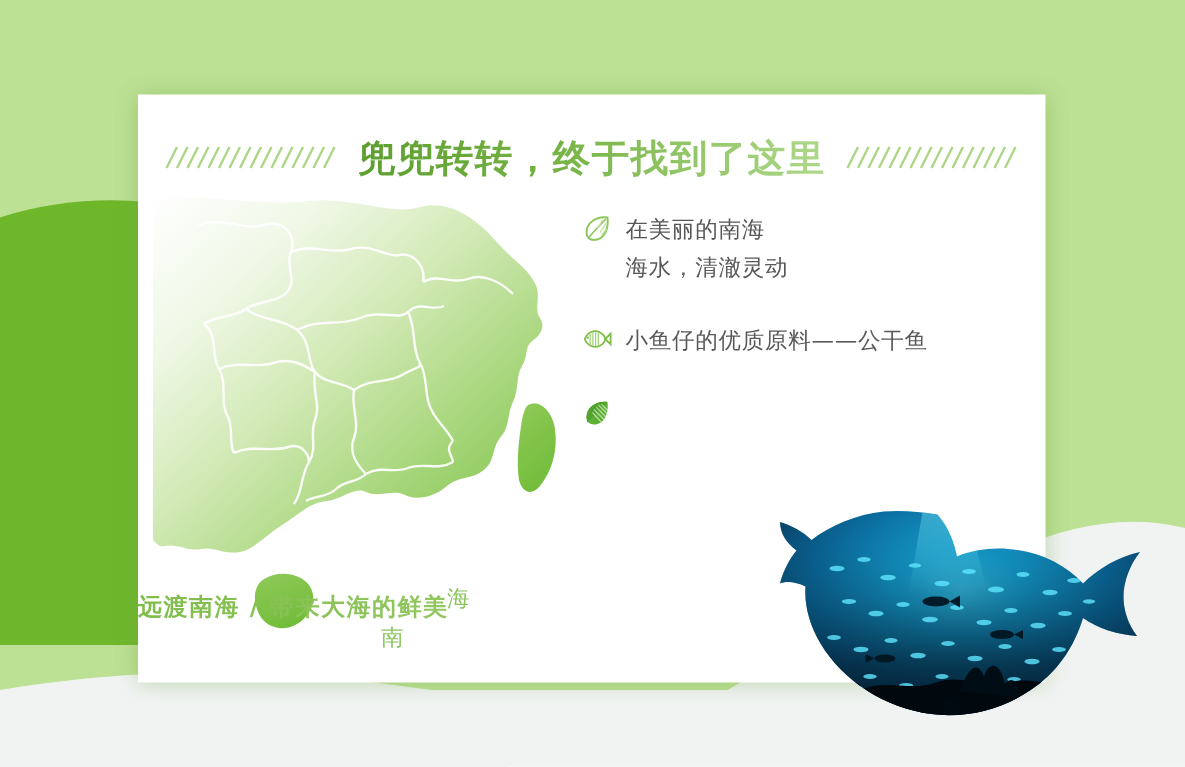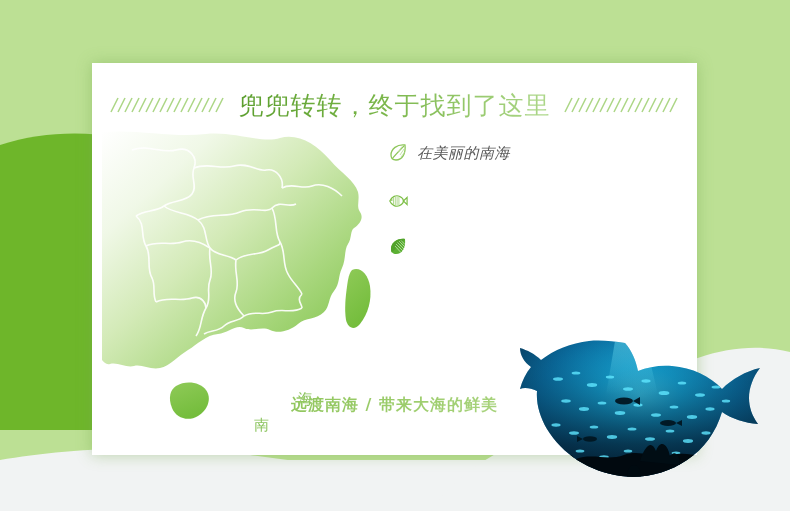--- a/index.html
+++ b/index.html
@@ -24,44 +24,44 @@
     box-shadow:0 0 14px rgba(120,170,80,.45);
   }
 
   
   .title-row{
     position:absolute;left:0;top:22px;width:605px;height:40px;
     display:flex;align-items:center;justify-content:center;gap:12px;
   }
   .hatch{width:118px;height:16px;opacity:.85;}
   .title-text{
-    font-size:25px;font-weight:400;letter-spacing:1px;white-space:nowrap;
+    font-size:25px;font-weight:700;letter-spacing:1px;white-space:nowrap;
     background:linear-gradient(90deg,#5c9f2f 0%,#74b243 40%,#97c96d 75%,#aed88b 100%);
     -webkit-background-clip:text;background-clip:text;color:transparent;
     -webkit-text-fill-color:transparent;
   }
 
   
   .map-wrap{position:absolute;left:10px;top:65px;width:300px;height:305px;}
   .map-label{
     position:absolute;color:#8cc45f;font-size:15px;font-weight:500;
     letter-spacing:1px;
   }
   .map-label.hai{left:196px;top:262px;}
   .map-label.nan{left:152px;top:288px;}
 
   
   .bullets{position:absolute;left:296px;top:78px;width:300px;}
   .bullet{display:flex;align-items:flex-start;gap:9px;margin-bottom:24px;}
   .bullet-icon{flex:0 0 auto;width:20px;height:20px;margin-top:1px;}
-  .bullet-lines{font-size:15px;line-height:25px;color:#585858;letter-spacing:.5px;white-space:nowrap;font-style:italic;}
+  .bullet-lines{font-size:15px;line-height:25px;color:#585858;letter-spacing:.5px;white-space:nowrap;}
 
   
   .tagline{
-    position:absolute;left:0;top:332px;width:605px;text-align:center;
+    position:absolute;left:0;top:332px;width:605px;text-align:left;
     font-size:16px;font-weight:700;letter-spacing:1px;
     background:linear-gradient(90deg,#7fbd4a 0%,#9bcc6a 50%,#c2e0a2 100%);
     -webkit-background-clip:text;background-clip:text;color:transparent;
     -webkit-text-fill-color:transparent;
   }
 
   
   .fish{position:absolute;left:520px;top:335px;width:262px;height:176px;}
 </style>
 </head>
@@ -186,36 +186,38 @@
     <div class="bullets">
 
       <div class="bullet">
         <svg class="bullet-icon" viewBox="0 0 20 20">
           <path d="M17,3 C9,2 3,7 3,13 C3,16 5,18 8,18 C14,18 18,12 17,3 Z" fill="none" stroke="#8dc65a" stroke-width="1.3"></path>
           <path d="M16,4 C12,8 8,12 4,17" fill="none" stroke="#8dc65a" stroke-width="1.1"></path>
           <path d="M14,4.5 L10.5,10 M16,7 L12,13 M16.5,10.5 L13,15" fill="none" stroke="#bcdf9d" stroke-width=".9"></path>
         </svg>
         <div class="bullet-lines">
           <div>在美丽的南海</div>
+          <div>海水，清澈灵动</div>
         </div>
       </div>
 
       <div class="bullet">
         <svg class="bullet-icon" viewBox="0 0 22 20">
           <path d="M2,10 C4,5 9,3 13,5 C16,6.5 17,9 17,10 C17,11 16,13.5 13,15 C9,17 4,15 2,10 Z" fill="none" stroke="#7cbe45" stroke-width="1.3"></path>
           <path d="M17,10 L21,6 L21,14 Z" fill="none" stroke="#7cbe45" stroke-width="1.3"></path>
           <g stroke="#9ed175" stroke-width=".9">
             <line x1="6" y1="6.2" x2="6" y2="13.8"></line>
             <line x1="8" y1="5.4" x2="8" y2="14.6"></line>
             <line x1="10" y1="5.1" x2="10" y2="14.9"></line>
             <line x1="12" y1="5.4" x2="12" y2="14.6"></line>
           </g>
           <circle cx="4.2" cy="9" r="0.9" fill="#7cbe45"></circle>
         </svg>
         <div class="bullet-lines">
+          <div>小鱼仔的优质原料——公干鱼</div>
         </div>
       </div>
 
       <div class="bullet">
         <svg class="bullet-icon" viewBox="0 0 20 20">
           <path d="M17,3 C9,2 3,7 3,13 C3,16 5,18 8,18 C14,18 18,12 17,3 Z" fill="#5cb033"></path>
           <path d="M16.6,3.4 C12,8 8,12.5 3.6,16.6 C3.2,15.5 3,14.3 3,13 C3,7 9,2 17,3 Z" fill="#52a32b"></path>
           <g opacity=".55">
             <path d="M11,5 L16.5,10.5 M13,4.4 L17,8.5 M9.5,6.4 L16,13 M8,8 L15,15 M7,10 L13,16.6" stroke="#ffffff" stroke-width=".9" fill="none"></path>
           </g>

